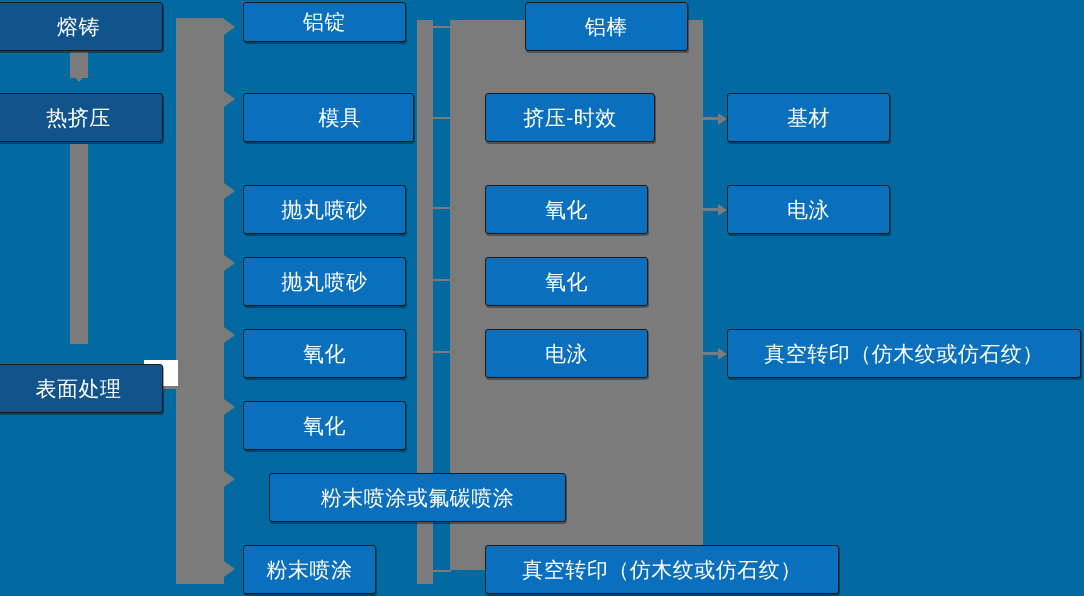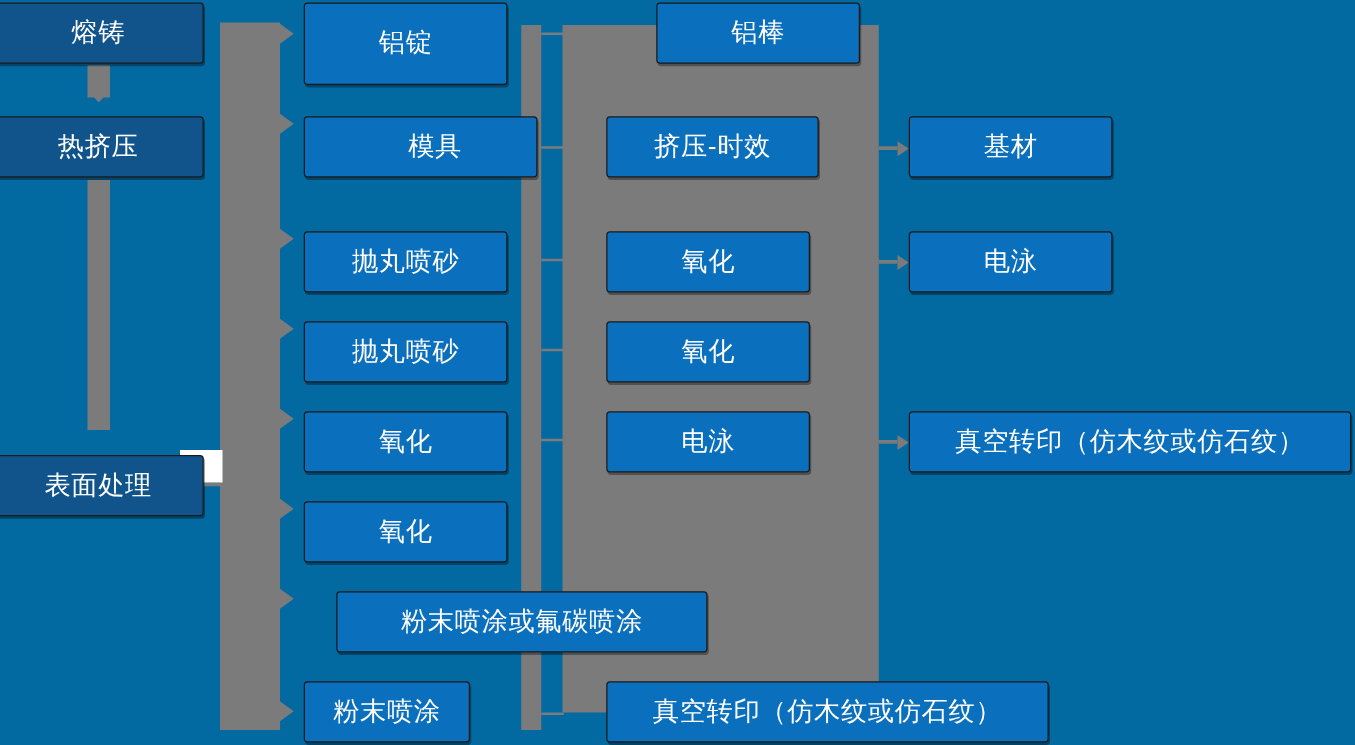--- a/index.html
+++ b/index.html
@@ -136,24 +136,24 @@
   <div class="node dark" style="left:-6px; top:2px; width:169px; height:49px;">
     <span>熔铸</span>
   </div>
   <div class="node dark" style="left:-6px; top:93px; width:169px; height:49px;">
     <span>热挤压</span>
   </div>
   <div class="node dark" style="left:-6px; top:364px; width:169px; height:49px;">
     <span>表面处理</span>
   </div>
 
-  <div class="node light" style="left:243px; top:2px; width:163px; height:66px;">
+  <div class="node light" style="left:243px; top:2px; width:163px; height:40px;">
     <span>铝锭</span>
   </div>
-  <div class="node light" style="left:243px; top:93px; width:187px; height:49px;padding-left:23px;">
+  <div class="node light" style="left:243px; top:93px; width:171px; height:49px;padding-left:23px;">
     <span>模具</span>
   </div>
   <div class="node light" style="left:243px; top:185px; width:163px; height:49px;">
     <span>抛丸喷砂</span>
   </div>
   <div class="node light" style="left:243px; top:257px; width:163px; height:49px;">
     <span>抛丸喷砂</span>
   </div>
   <div class="node light" style="left:243px; top:329px; width:163px; height:49px;">
     <span>氧化</span>

